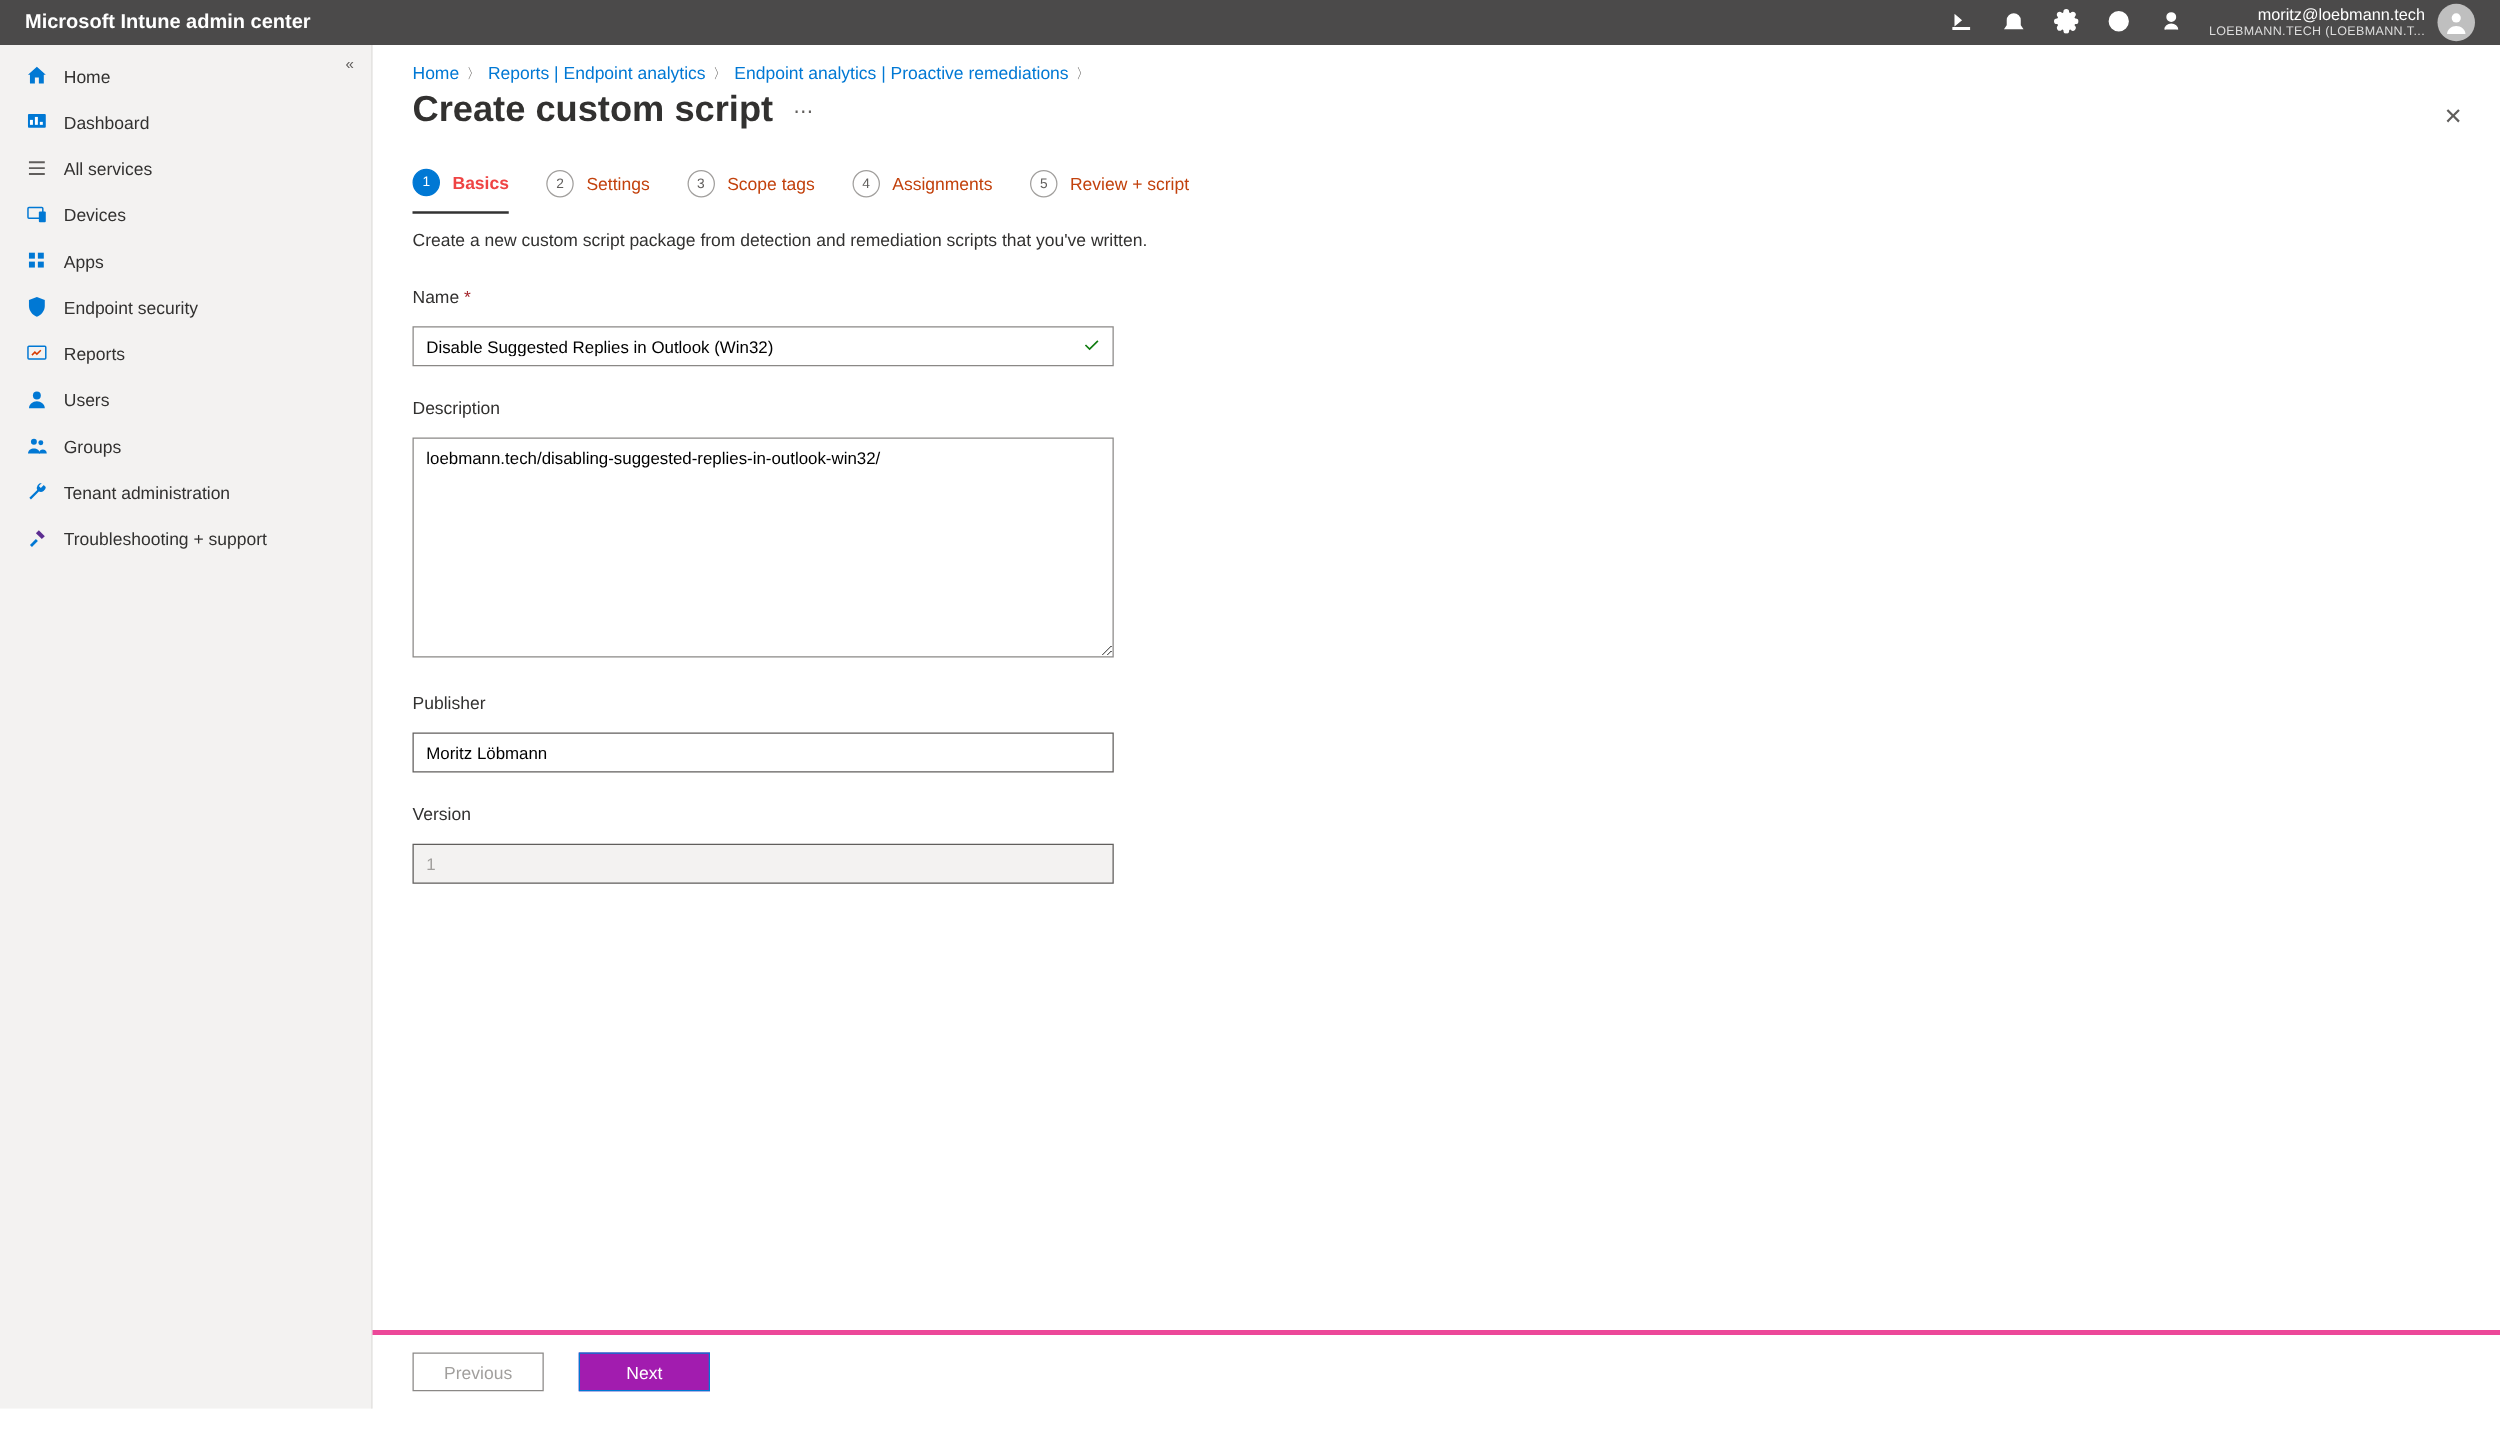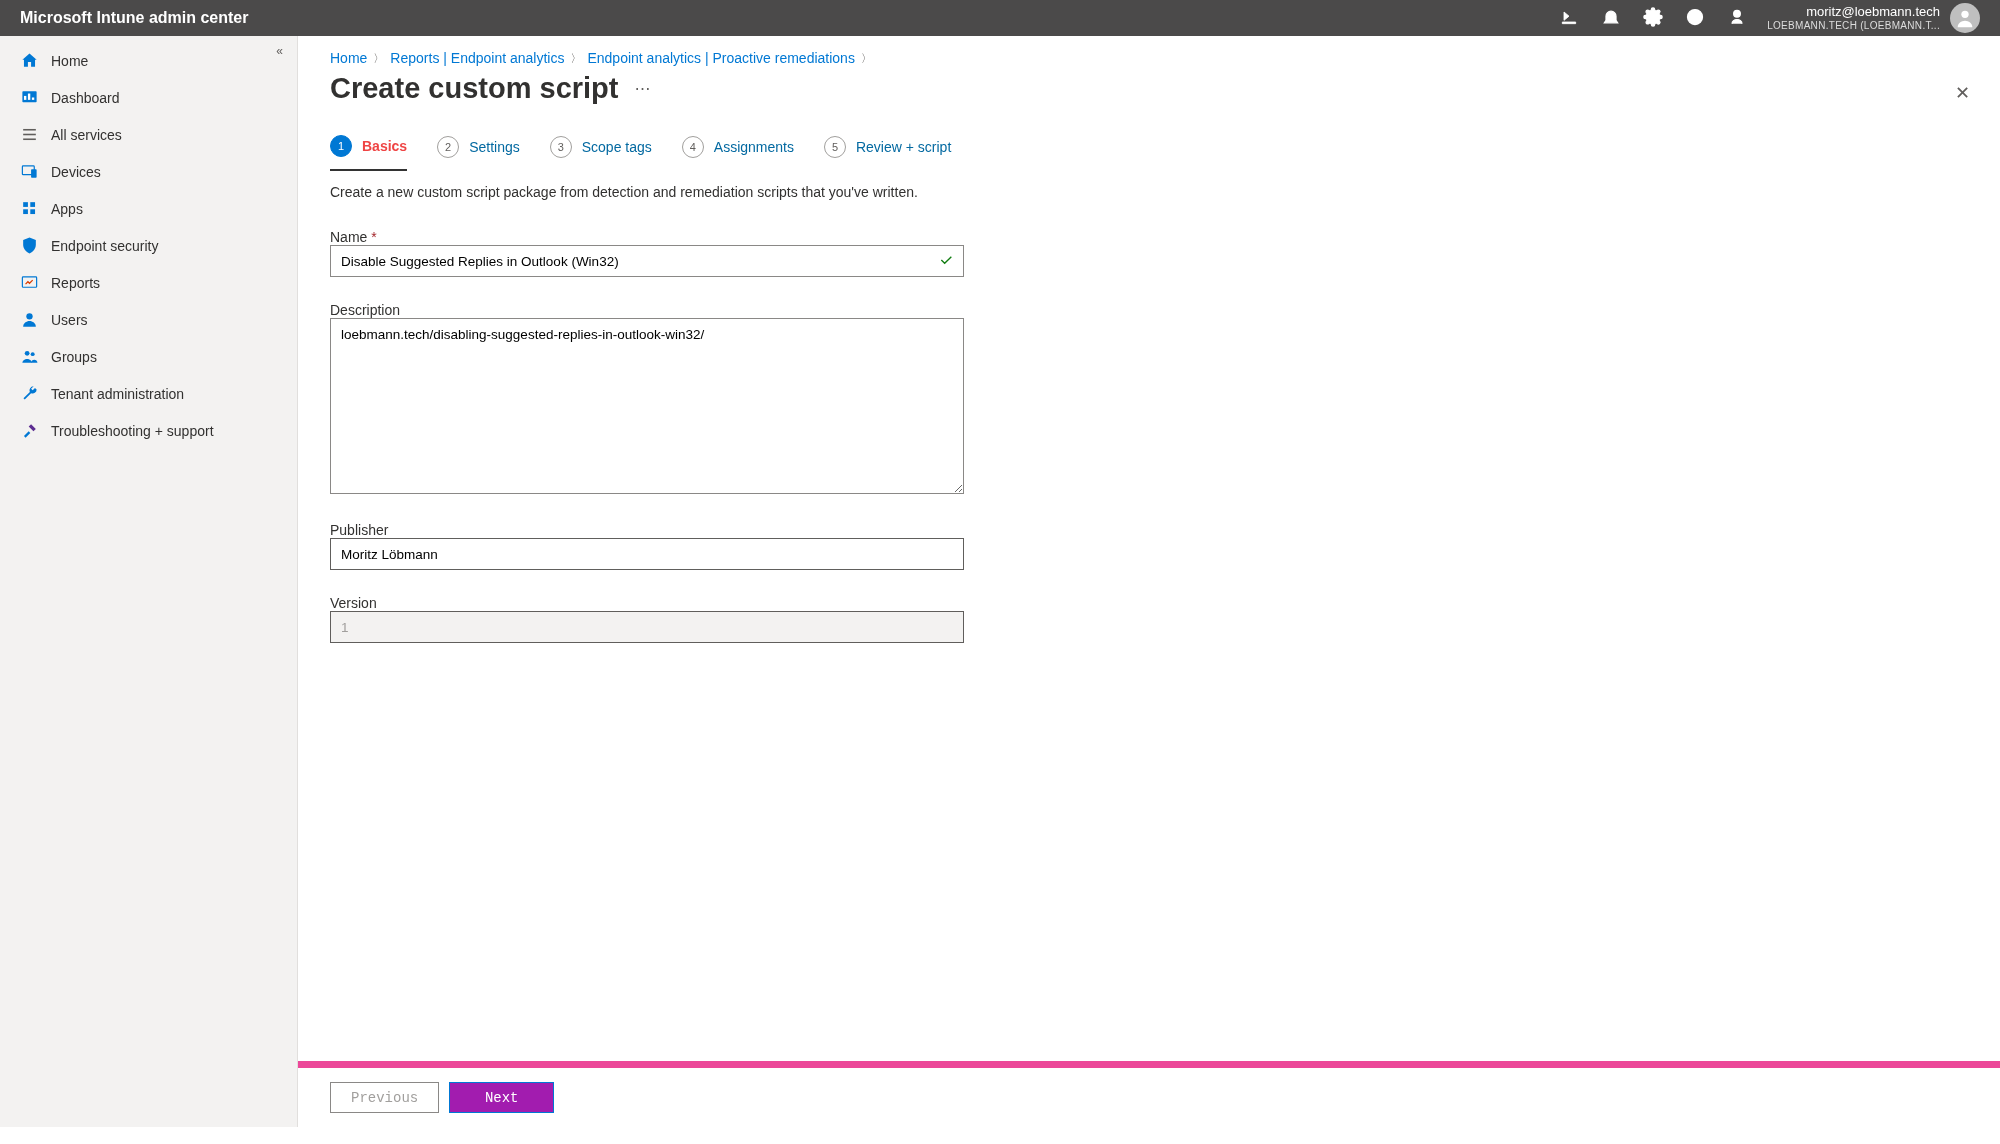--- a/index.html
+++ b/index.html
@@ -34,39 +34,39 @@
 .page-title-row { display: flex; align-items: center; gap: 16px; margin-bottom: 30px; }
 .page-title { font-size: 29px; font-weight: 600; }
 .more-dots { color: #605e5c; font-size: 16px; letter-spacing: 1px; cursor: pointer; }
 .close-btn { position: absolute; top: 46px; right: 30px; font-size: 18px; color: #605e5c; cursor: pointer; }
 
 
 .wizard-tabs { display: flex; gap: 30px; border-bottom: 1px solid transparent; margin-bottom: 12px; }
 .wizard-tab { display: flex; align-items: center; gap: 10px; padding-bottom: 12px; cursor: pointer; }
 .wizard-num { width: 22px; height: 22px; border-radius: 50%; border: 1px solid #a19f9d; display: flex; align-items: center; justify-content: center; font-size: 11px; color: #605e5c; }
 .wizard-tab.active .wizard-num { background: #0078d4; border-color: #0078d4; color: #fff; }
-.wizard-label { color: #0369a1; font-size: 14px; }
+.wizard-label { color: #c2410c; font-size: 14px; }
 .wizard-tab.active .wizard-label { color: #ef4444; font-weight: 600; }
 .wizard-tab.active { border-bottom: 2px solid #333; }
 
 .subtitle { font-size: 14px; color: #323130; margin-bottom: 24px; }
 
 
 .form-row { display: flex; margin-bottom: 20px; flex-direction: column; }
 .form-label-col { width: 332px; padding-top: 5px; font-size: 14px; }
 .required { color: #a4262c; }
-.form-input-col { width: 634px; position: relative; }
+.form-input-col { width: 561px; position: relative; margin-top: 16px; }
 .text-input { width: 100%; height: 32px; padding: 4px 34px 4px 10px; border: 1px solid #605e5c; font-size: 13.5px; font-family: inherit; }
 .text-input.validated { border-color: #8a8886; }
 .valid-check { position: absolute; right: 10px; top: 7px; color: #107c10; }
 .textarea { width: 100%; height: 176px; padding: 8px 10px; border: 1px solid #8a8886; font-size: 13.5px; font-family: inherit; resize: vertical; }
 .text-input.disabled { background: #f3f2f1; color: #a19f9d; }
 
 
-.footer { border-top: 7px solid #ec4899; padding: 14px 32px; display: flex; gap: 10px; font-family: Liberation Mono, monospace; }
+.footer { border-top: 4px solid #ec4899; padding: 14px 32px; display: flex; gap: 28px; }
 .btn { height: 31px; padding: 0 20px; font-size: 14px; font-family: inherit; cursor: pointer; border: 1px solid #8a8886; background: #fff; min-width: 105px; }
 .btn.disabled { color: #a19f9d; cursor: default; }
 .btn.primary { background: #a21caf; border-color: #0078d4; color: #fff; }
 </style>
 </head>
 <body>
 
 <div class="topbar">
   <div class="topbar-title">Microsoft Intune admin center</div>
   <div class="topbar-icons">

